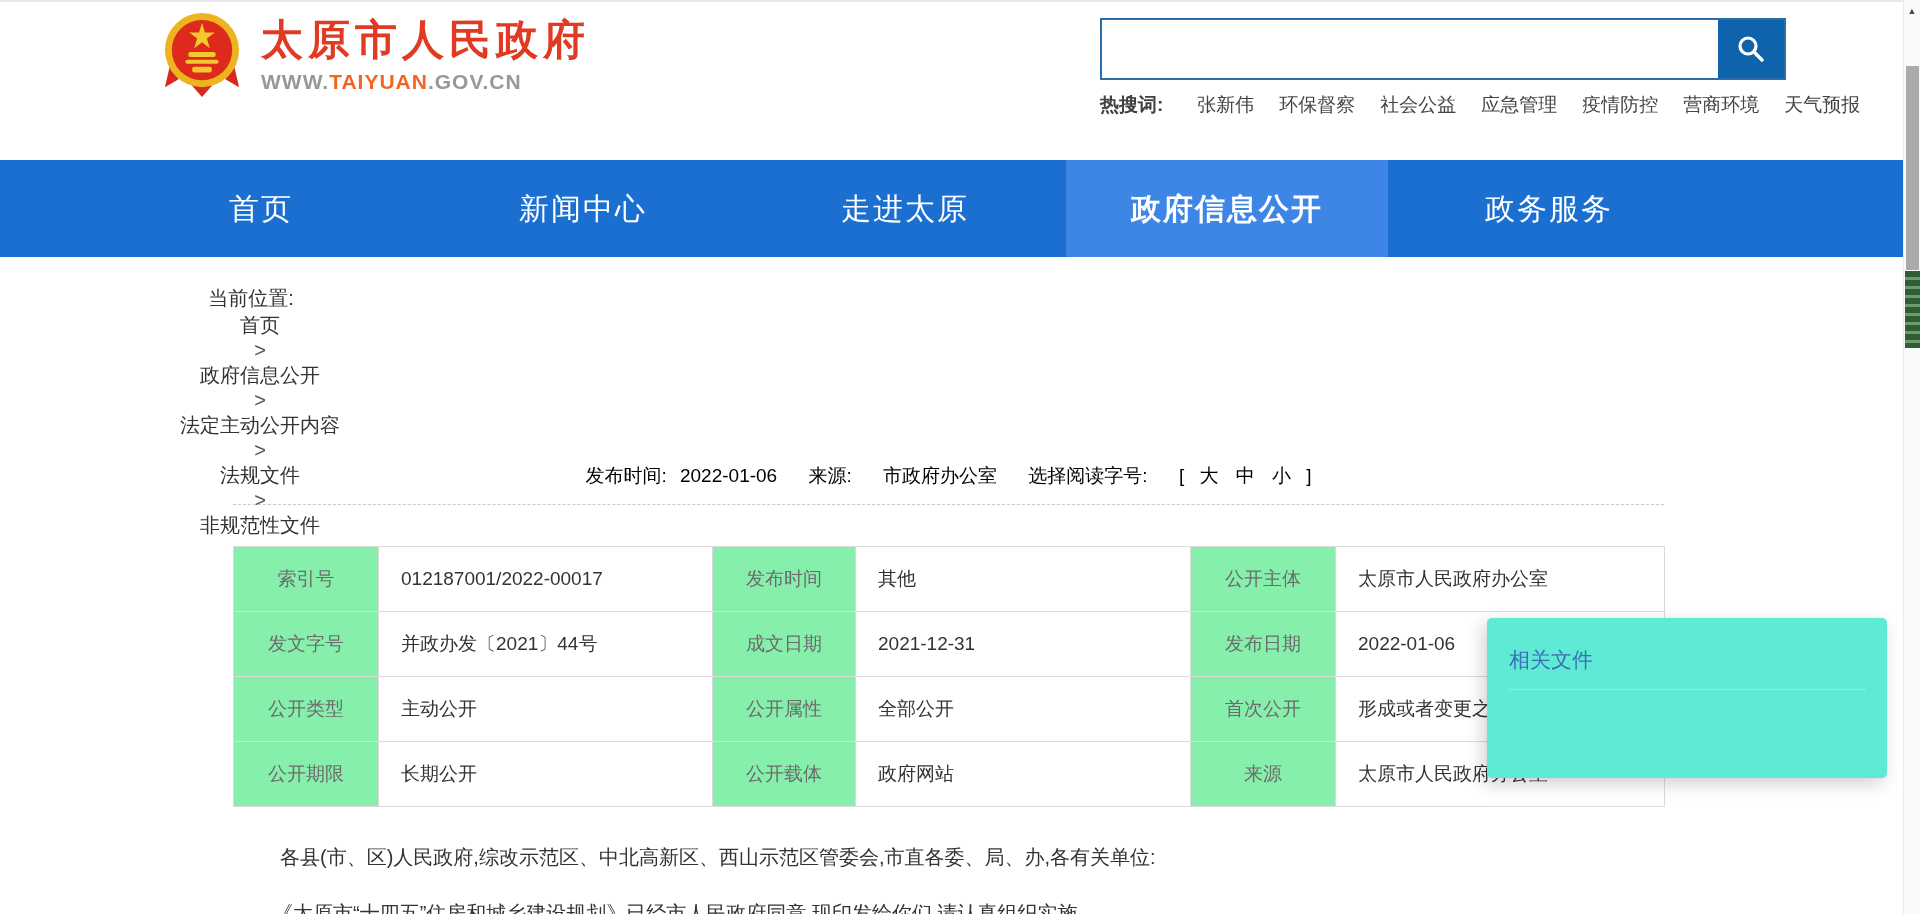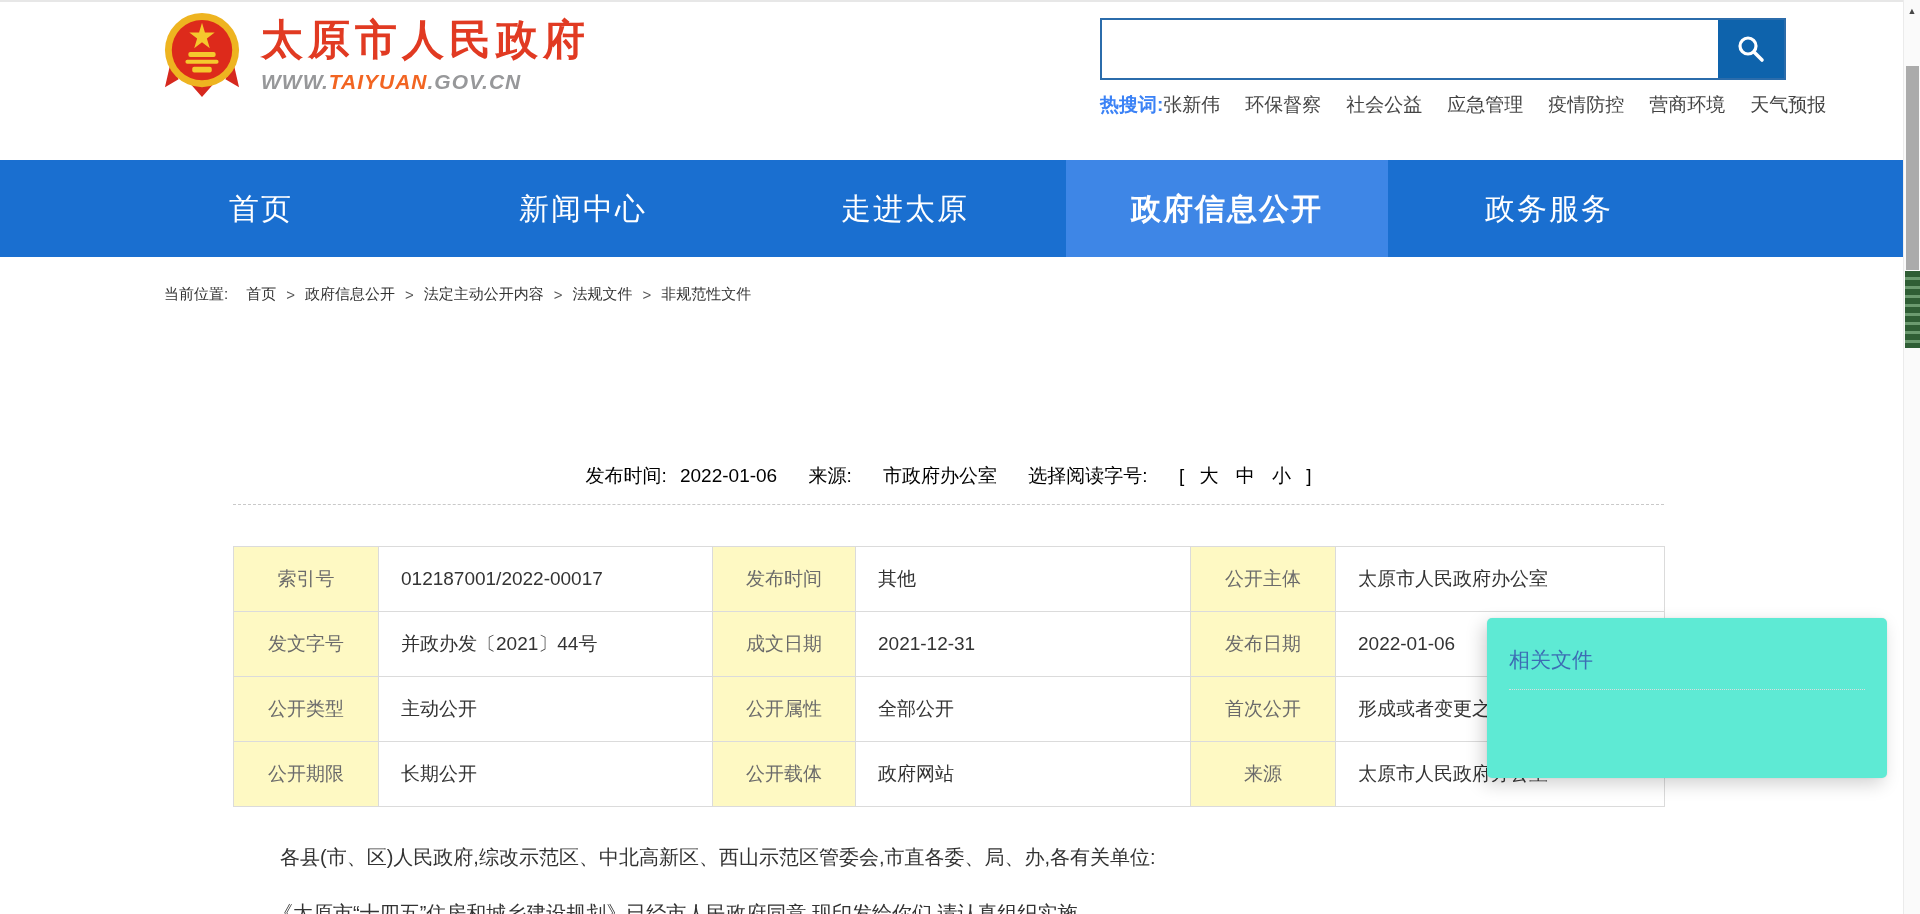--- a/index.html
+++ b/index.html
@@ -6,64 +6,64 @@
   html,body { width:1920px; height:914px; overflow:hidden; background:#fff;
     font-family:"Liberation Sans","DejaVu Sans",sans-serif; color:#333; }
   .top-border { height:2px; background:#e7e7e7; }
 
   
   .header { position:relative; height:158px; background:#fff; }
   .logo { position:absolute; left:163px; top:6px; display:flex; align-items:flex-start; }
   .emblem { width:78px; height:88px; margin-top:2px; }
   .logo-text { margin-left:20px; }
   .site-name { font-size:42px; font-weight:bold; color:#e13a22; letter-spacing:5px; line-height:1.15; margin-top:8px; }
-  .site-url { font-size:21px; font-weight:bold; color:#97989a; letter-spacing:1px; margin-top:6px;font-style:italic; }
+  .site-url { font-size:21px; font-weight:bold; color:#97989a; letter-spacing:1px; margin-top:6px; }
   .site-url .domain { color:#f26522; }
 
   .search-wrap { position:absolute; left:1100px; top:16px; width:686px; height:62px;
     display:flex; border:2px solid #2b6cab; background:#fff; }
   .search-input { flex:1; border:none; outline:none; font-size:22px; padding:0 14px; }
   .search-btn { width:66px; background:#0e63ac; border:none; cursor:pointer;
     display:flex; align-items:center; justify-content:center; }
 
   .hot-row { position:absolute; left:1100px; top:90px; display:flex; align-items:center; font-size:19px; }
-  .hot-label { font-weight:bold; color:#3b82f6; }
+  .hot-label { font-weight:bold; color:#404040; margin-right:34px; }
   .hot-link { color:#444; margin-right:25px; cursor:pointer; white-space:nowrap; }
 
   
   .nav { position:relative; height:97px; background:#1a6fd0; }
   .nav-inner { position:absolute; left:100px; width:1610px; height:97px; display:flex; }
   .nav-item { flex:1; text-align:center; line-height:97px; font-size:30px; color:#fff;
     letter-spacing:2px; cursor:pointer; }
   .nav-item.active { background:#3e86e6; font-weight:bold; }
 
   
   .main { position:relative; height:657px; background:#fff; }
-  .breadcrumb { position:absolute; left:164px; top:28px; font-size:15px; color:#333;
-    display:flex; align-items:center; }
+  .breadcrumb { position:absolute; left:180px; top:28px; font-size:20px; color:#333;
+    display:flex; align-items:center;flex-direction:column; }
   .breadcrumb .bc-label { margin-right:18px; }
   .bc-item { cursor:pointer; }
   .bc-sep { margin:0 10px; color:#555; }
 
   .article-title { position:absolute; left:233px; top:106px; width:1431px;
     text-align:center; font-size:36px; font-weight:bold; color:#2b2b2b; letter-spacing:1px; }
 
   .meta-row { position:absolute; left:233px; top:206px; width:1431px; text-align:center;
     font-size:19px; color:#000000; }
   .meta-row span { margin:0 4px; }
   .meta-group { margin:0 22px !important; }
   .font-size-option { cursor:pointer; margin:0 6px !important; }
 
   .dashed-sep { position:absolute; left:233px; top:247px; width:1431px;
     border-bottom:1px dashed #c9c9c9; }
 
   .info-table { position:absolute; left:233px; top:289px; width:1431px;
     border-collapse:collapse; table-layout:fixed; font-size:19px; }
   .info-table td { border:1px solid #dbdbdb; height:65px; }
-  .info-table td.lbl { background:#fef9c3; color:#6b6b6b; text-align:center; }
+  .info-table td.lbl { background:#86efac; color:#6b6b6b; text-align:center; }
   .info-table td.val { color:#333; text-align:left; padding-left:22px; background:#fff; }
   .info-table col.c-lbl1 { width:145px; } .info-table col.c-val1 { width:334px; }
   .info-table col.c-lbl2 { width:143px; } .info-table col.c-val2 { width:335px; }
   .info-table col.c-lbl3 { width:145px; } .info-table col.c-val3 { width:329px; }
 
   .body-p1 { position:absolute; left:233px; top:585px; width:1431px; font-size:20px;
     color:#333; line-height:30px;margin-left:47px; }
   .body-p2 { position:absolute; left:233px; top:641px; width:1431px; font-size:20px;
     color:#333; line-height:30px; text-indent:40px; }
 

